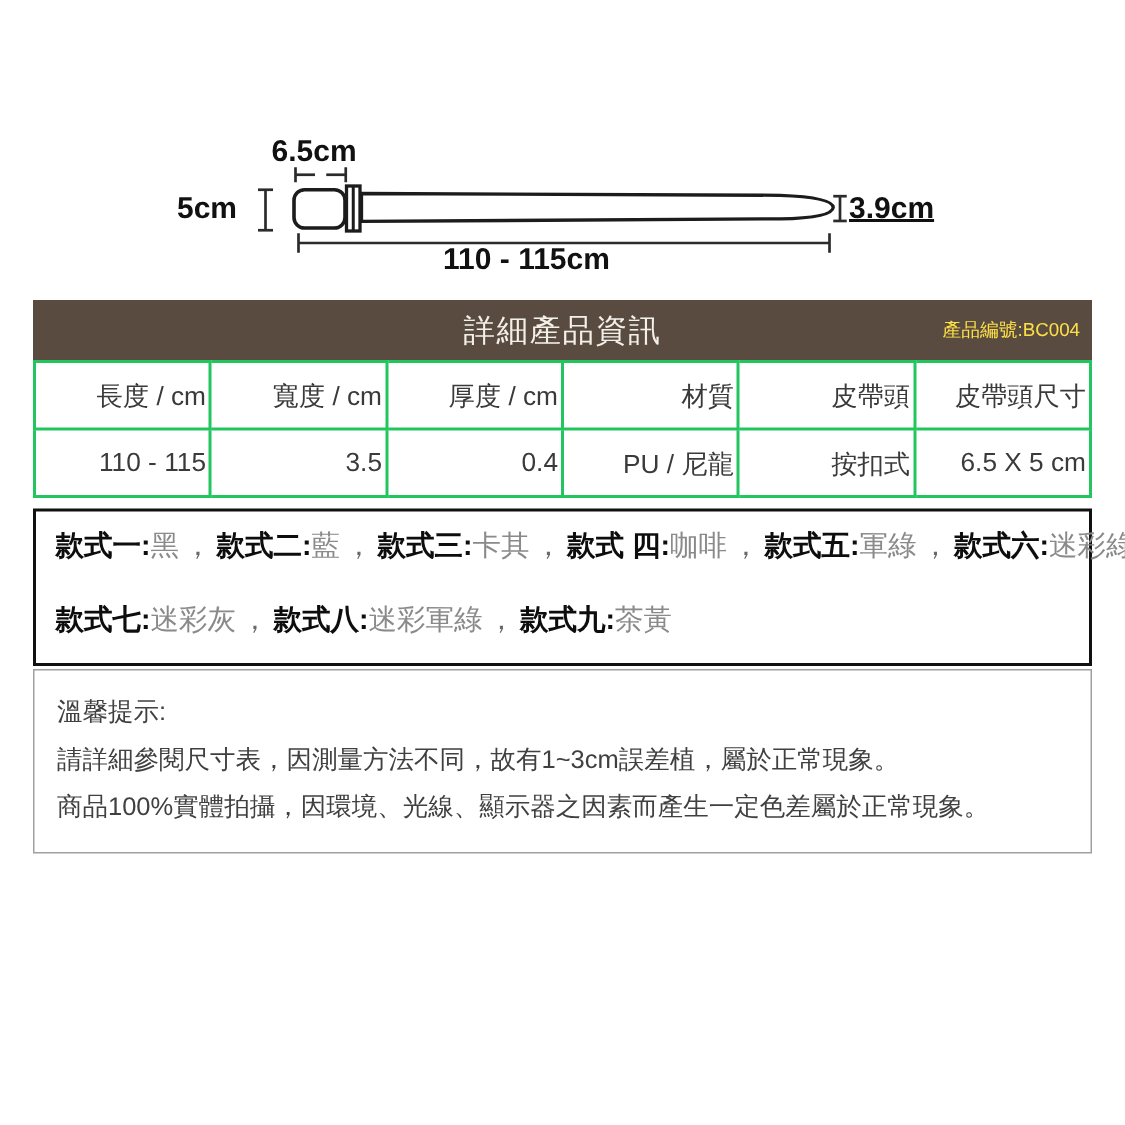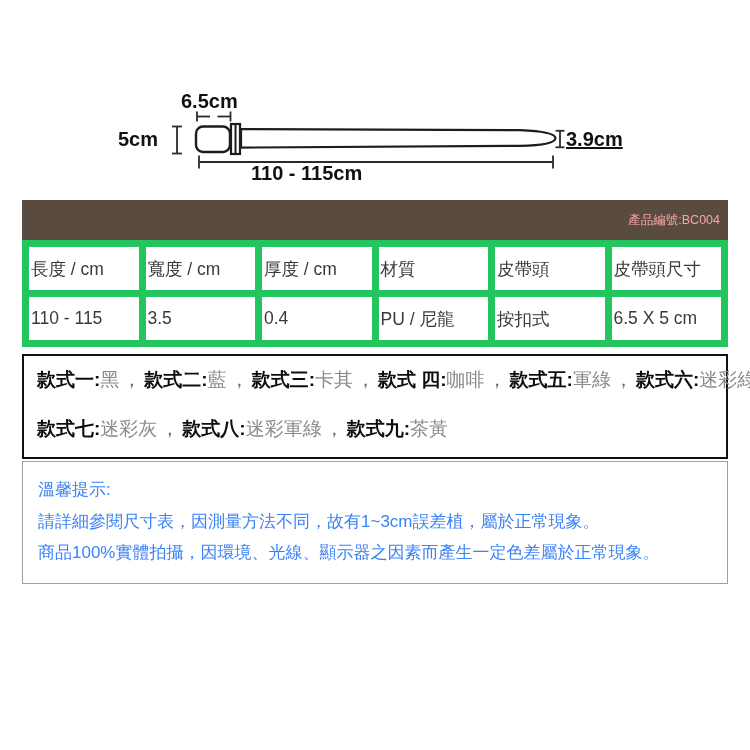--- a/index.html
+++ b/index.html
@@ -13,58 +13,58 @@
   
   .diagram{position:absolute;left:0;top:0;width:750px;height:200px;}
   .diagram svg{position:absolute;left:0;top:0;}
   .dim-label{
     position:absolute;font-weight:bold;color:#111;
     font-size:20px;line-height:22px;white-space:nowrap;
   }
   .lbl-top{left:181px;top:90px;}
   .lbl-left{left:118px;top:128px;width:44px;text-align:left;}
   .lbl-right{left:566px;top:128px;text-decoration:underline;}
-  .lbl-bottom{left:251px;top:162px;width:200px;}
+  .lbl-bottom{left:251px;top:162px;width:200px;text-align:center;}
 
   
   .content{position:absolute;left:22px;top:200px;width:706px;}
 
   .bar{
     height:40px;background:#594b3f;color:#f3efe9;
     display:flex;align-items:center;justify-content:center;
     position:relative;font-size:21px;letter-spacing:1px;
   }
   .bar .code{
     position:absolute;right:8px;top:0;height:100%;
     display:flex;align-items:center;font-size:12.5px;
-    letter-spacing:0;color:#fca5a5;
+    letter-spacing:0;color:#fde047;
   }
 
   table.spec{
     width:100%;border-collapse:collapse;table-layout:fixed;
     border:2px solid #111;
   }
   table.spec td{
-    border:7px solid #22c55e;text-align:left;vertical-align:middle;
+    border:2px solid #22c55e;text-align:right;vertical-align:middle;
     height:43px;font-size:17.5px;color:#3a3a3a;padding:0 2px;
   }
 
   .style-box{
     margin-top:7px;border:2px solid #111;background:#fff;
     padding:12px 13px 16px 13px;font-size:19px;color:#333;
   }
   .style-line{margin:0;line-height:24px;white-space:nowrap;}
   .style-line.first{margin-bottom:25px;}
   .s-label{font-weight:bold;color:#0d0d0d;}
   .s-value{color:#8a8a8a;}
   .s-sep{color:#6a6a6a;margin:0 3px;}
 
   .notice-box{
     margin-top:2px;border:1px solid #a0a0a0;background:#fff;
-    padding:12px 15px 14px 15px;font-size:17px;color:#3b82f6;
+    padding:12px 15px 14px 15px;font-size:17px;color:#404040;
   }
   .notice-box p{margin:0;line-height:31.5px;}
 </style>
 </head>
 <body>
 
 <div class="page">
 
   <div class="diagram">
     <svg width="750" height="200" viewBox="0 0 750 200">
@@ -103,20 +103,21 @@
     </svg>
     <div class="dim-label lbl-top">6.5cm</div>
     <div class="dim-label lbl-left">5cm</div>
     <div class="dim-label lbl-right">3.9cm</div>
     <div class="dim-label lbl-bottom">110 - 115cm</div>
   </div>
 
   <div class="content">
 
     <div class="bar">
+      <span>詳細產品資訊</span>
       <span class="code">產品編號:BC004</span>
     </div>
 
     <table class="spec">
       <tbody>
         <tr>
           <td>長度 / cm</td>
           <td>寬度 / cm</td>
           <td>厚度 / cm</td>
           <td>材質</td>

